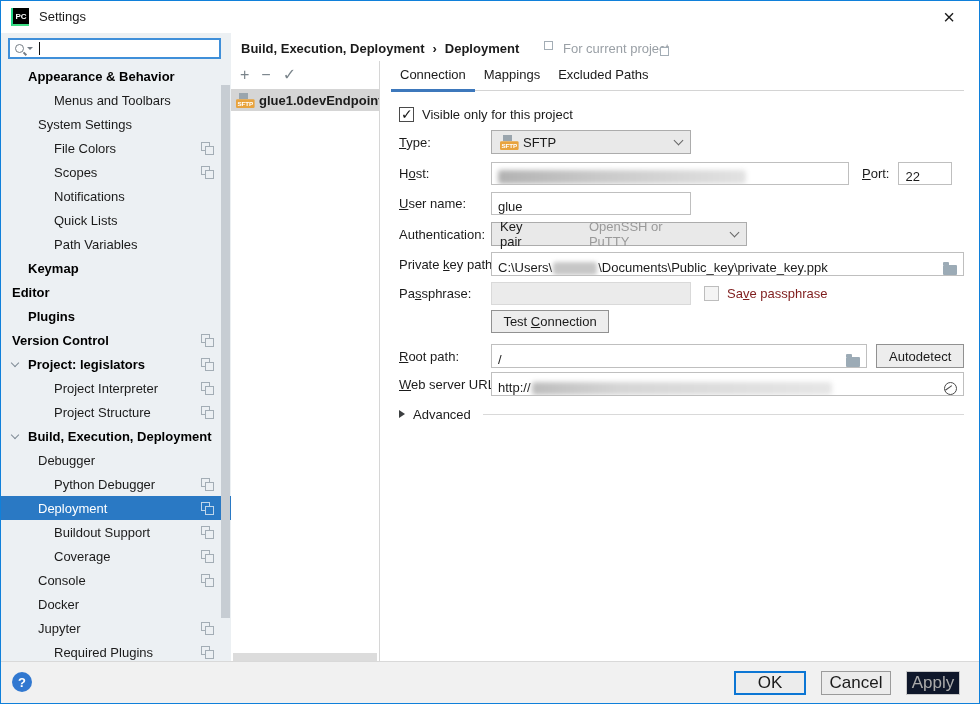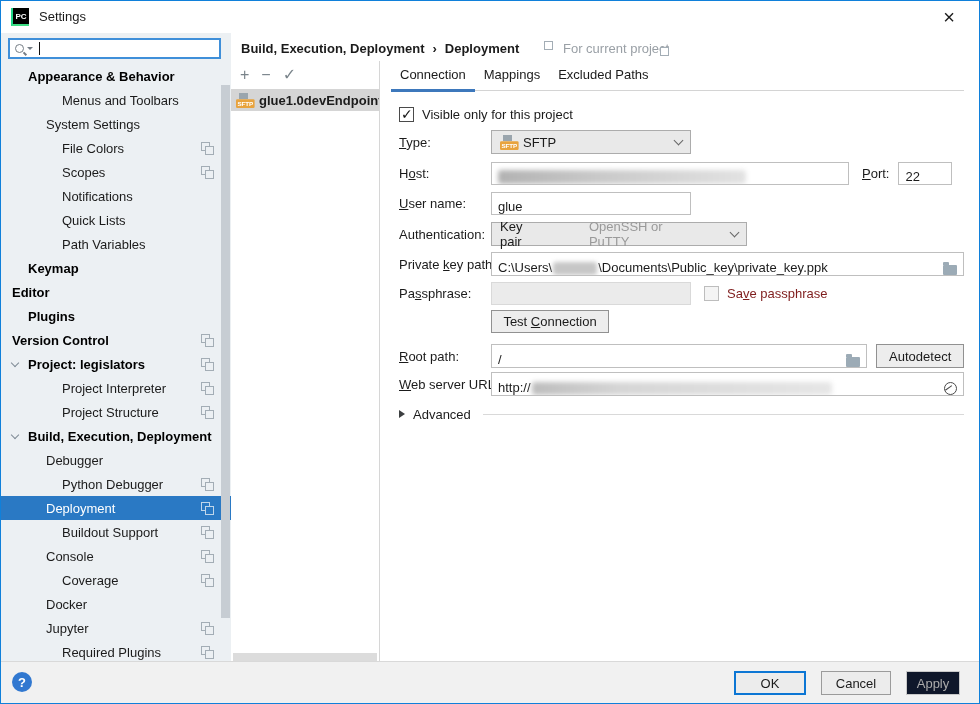--- a/index.html
+++ b/index.html
@@ -21,21 +21,21 @@
   .searchbox{position:absolute;left:7px;top:5px;width:213px;height:21px;background:#fff;
     border:2px solid #3f8fd9;display:flex;align-items:center;padding-left:5px;}
   .mag{width:9px;height:9px;border:1.5px solid #757d85;border-radius:50%;position:relative;flex:none;}
   .mag::after{content:"";position:absolute;width:1.5px;height:4px;background:#757d85;
     left:8px;top:7px;transform:rotate(-45deg);}
   .mag-arrow{width:0;height:0;border-top:3px solid #757d85;border-left:3px solid transparent;
     border-right:3px solid transparent;margin-left:3px;flex:none;}
   .caret{width:1px;height:13px;background:#111;margin-left:6px;flex:none;}
   .tree{position:absolute;left:0;top:31px;right:0;}
   .trow{height:24px;display:flex;align-items:center;position:relative;padding-left:6px;padding-right:18px;}
-  .trow.lvl1{padding-left:40px;}
+  .trow.lvl1{padding-left:32px;}
   .trow.bold .tlabel{font-weight:700;color:#000;}
   .trow.selected{background:#2a79c4;color:#fff;}
   .trow.selected .tlabel{color:#fff;}
   .chev{width:16px;height:16px;display:inline-flex;align-items:center;justify-content:center;flex:none;}
   .chev.right::before{content:"";width:5px;height:5px;border-right:1.4px solid #7f8b96;
     border-top:1.4px solid #7f8b96;transform:rotate(45deg);margin-right:2px;}
   .chev.down::before{content:"";width:5px;height:5px;border-right:1.4px solid #7f8b96;
     border-bottom:1.4px solid #7f8b96;transform:rotate(45deg);margin-bottom:2px;}
   .trow.selected .chev.right::before{border-color:#12497e;}
   .tlabel{margin-left:5px;white-space:nowrap;}
@@ -100,21 +100,21 @@
     border-top:1.5px solid #4a4a4a;transform:rotate(-35deg);}
   .adv-tri{width:0;height:0;border-left:6px solid #3c3f41;border-top:4px solid transparent;
     border-bottom:4px solid transparent;flex:none;margin-right:8px;}
   .adv-line{flex:1;height:1px;background:#d9d9d9;margin-left:12px;}
   u{text-decoration:underline;}
   
   .footer{position:absolute;left:0;right:0;bottom:0;height:42px;background:#f1f1f1;border-top:1px solid #d9d9d9;}
   .help-btn{position:absolute;left:11px;top:10px;width:20px;height:20px;border-radius:50%;background:#3178d0;
     color:#fff;font-weight:700;font-size:13px;display:flex;align-items:center;justify-content:center;}
   .fbtn{position:absolute;top:9px;height:24px;display:flex;align-items:center;justify-content:center;
-    background:#ececec;border:1px solid #9b9b9b;font-size:13px;cursor:default;}
+    background:#ececec;border:1px solid #9b9b9b;font-size:17px;cursor:default;}
   .fbtn.ok{left:733px;width:72px;border:2px solid #0c76d4;}
   .fbtn.cancel{left:820px;width:70px;}
   .fbtn.apply{left:905px;width:54px;background:#0f172a;border-color:#c9c9c9;color:#ababab;}
 </style>
 </head>
 <body>
 
 <div class="window">
 
   <div class="titlebar">
@@ -213,27 +213,27 @@
           <span class="chev right"></span>
           <span class="tlabel">Deployment</span>
           <span class="ppicon"></span>
         </div>
         <div class="trow lvl1">
           <span class="chev"></span>
           <span class="tlabel">Buildout Support</span>
           <span class="ppicon"></span>
         </div>
         <div class="trow lvl1">
+          <span class="chev"></span>
+          <span class="tlabel">Coverage</span>
+          <span class="ppicon"></span>
+        </div>
+        <div class="trow lvl1">
           <span class="chev right"></span>
           <span class="tlabel">Console</span>
-          <span class="ppicon"></span>
-        </div>
-        <div class="trow lvl1">
-          <span class="chev"></span>
-          <span class="tlabel">Coverage</span>
           <span class="ppicon"></span>
         </div>
         <div class="trow lvl1">
           <span class="chev right"></span>
           <span class="tlabel">Docker</span>
         </div>
         <div class="trow lvl1">
           <span class="chev right"></span>
           <span class="tlabel">Jupyter</span>
           <span class="ppicon"></span>

